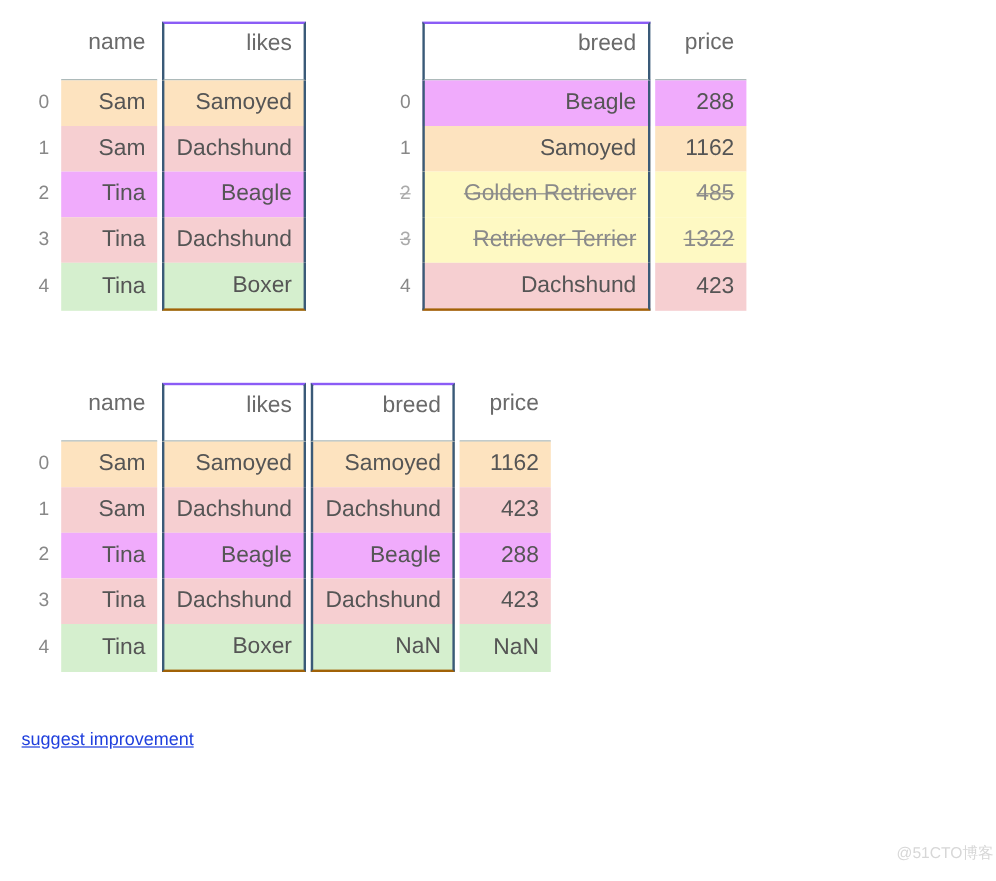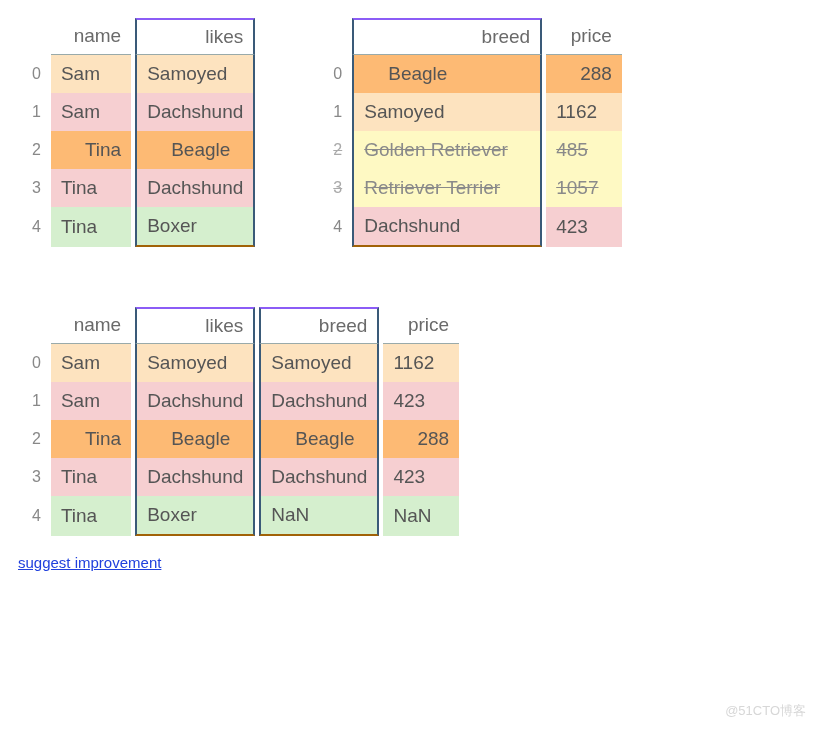--- a/index.html
+++ b/index.html
@@ -10,61 +10,62 @@
     font-size: 19px;
     color: #5a5a5a;
     background: #fff;
     width: 830px;
   }
   .top-row { display: flex; gap: 60px; margin-bottom: 60px; }
   .tbl { border-collapse: separate; border-spacing: 4px 0; }
   .tbl th {
     font-weight: 400;
     color: #6a6a6a;
-    padding: 6px 10px 6px 10px;
+    padding: 6px 10px 18px 10px;
     border-bottom: 1px solid #9aa;
     text-align: right;
   }
   .tbl th.idx-h { border-bottom: none; }
   .tbl td {
     padding: 8px 10px;
+    text-align: right;
     color: #555;
   }
   .tbl td.idx {
     color: #888;
     font-size: 16px;
     text-align: right;
     padding-right: 6px;
     background: transparent !important;
   }
   .orange td:not(.idx) { background: #fde3bf; }
   .pink   td:not(.idx) { background: #f6cfd1; }
-  .blue   td:not(.idx) { background: #fdba74; padding-left: 34px; }
+  .blue   td:not(.idx) { background: #f0abfc; padding-left: 34px; }
   .green  td:not(.idx) { background: #d5efce; }
   .white  td:not(.idx) { background: #fef9c3; }
   .strike td:not(.idx) { text-decoration: line-through; color: #8a8a8a; }
   .strike td.idx { text-decoration: line-through; color: #aaa; }
 
   
   .boxed-top    { border-top: 2px solid #8b5cf6; }
   .boxed-left   { border-left: 2px solid #3a5a78; }
   .boxed-right  { border-right: 2px solid #3a5a78; }
   .boxed-bottom { border-bottom: 2px solid #a16207; }
 
   .suggest {
     display: inline-block;
-    margin-top: 18px;
+    margin-top: 48px;
     font-size: 15px;
     color: #2040dd;
     text-decoration: underline;
     cursor: pointer;
   }
   .watermark {
     position: fixed;
-    right: 24px;
+    right: 2px;
     bottom: 14px;
     font-size: 13px;
     color: #d7d7d7;
     pointer-events: none;
   }
 </style>
 </head>
 <body>
 
 
@@ -128,21 +129,21 @@
         <td>1162</td>
       </tr>
         <tr class="white strike">
         <td class="idx">2</td>
         <td class="boxed-left boxed-right">Golden Retriever</td>
         <td>485</td>
       </tr>
         <tr class="white strike">
         <td class="idx">3</td>
         <td class="boxed-left boxed-right">Retriever Terrier</td>
-        <td>1057</td>
+        <td>1322</td>
       </tr>
         <tr class="pink">
         <td class="idx">4</td>
         <td class="boxed-left boxed-right boxed-bottom">Dachshund</td>
         <td>423</td>
       </tr>
       </tbody>
   </table>
 
 </div>

